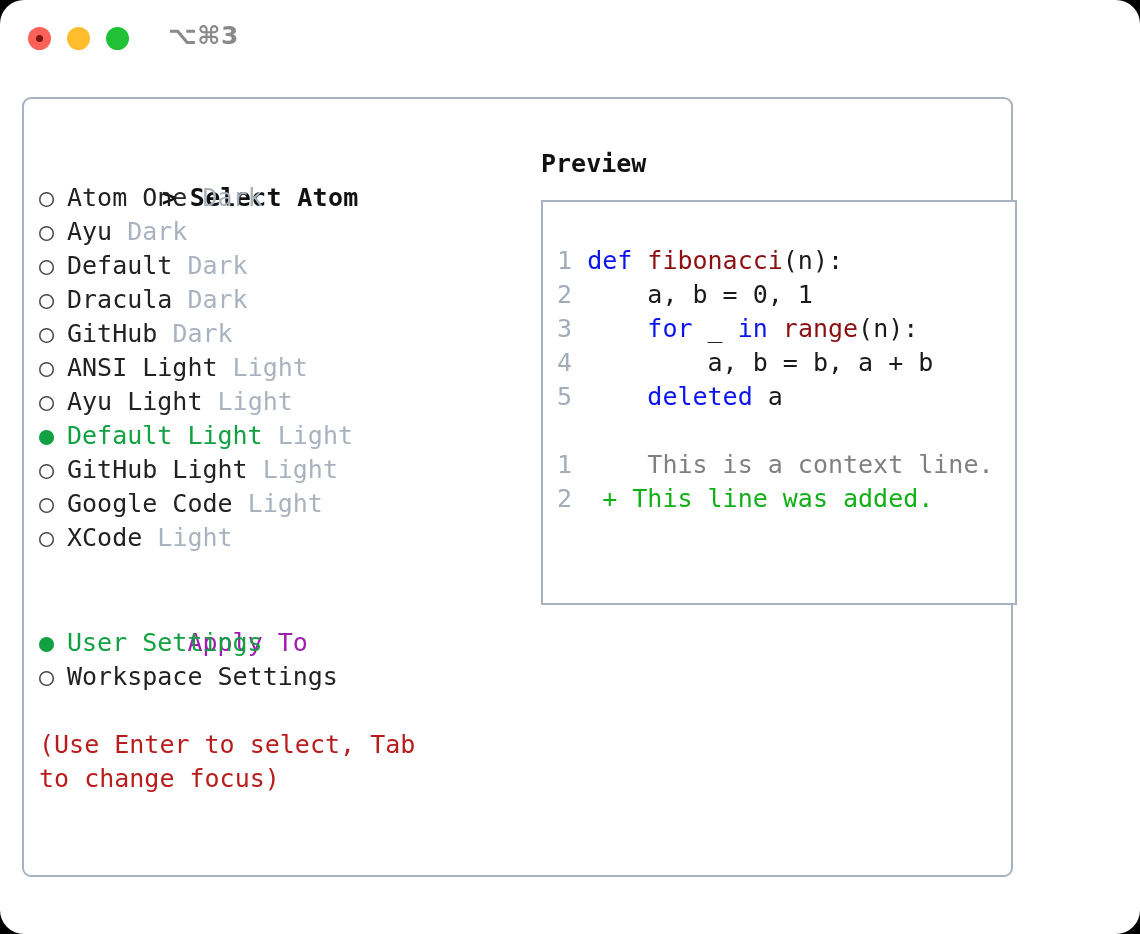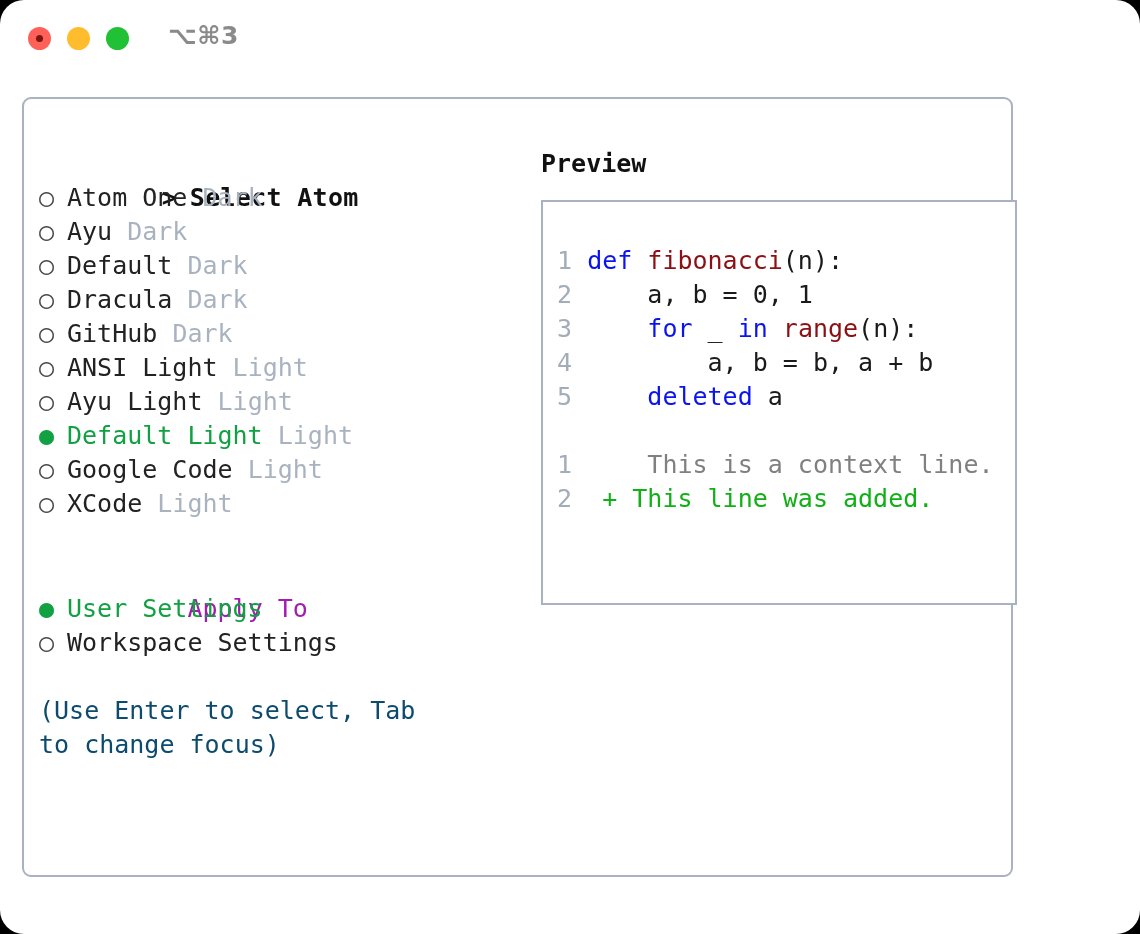--- a/index.html
+++ b/index.html
@@ -106,21 +106,21 @@
     height: 34px;
     line-height: 34px;
     font-size: 25px;
     color: #a21caf;
     white-space: pre;
   }
   .hint {
     margin-top: 34px;
     font-size: 25px;
     line-height: 34px;
-    color: #0c4a6e;
+    color: #b91c1c;
     width: 400px;
     white-space: pre-wrap;
   }
   
   .right-col {
     position: absolute;
     left: 479px;
     top: 48px;
     width: 500px;
     margin-left: 38px;
@@ -186,20 +186,21 @@
 
       <div id="theme-list">
           <div class="row"><span class="marker marker-un">○</span><span class="label-dark">Atom One</span><span> </span><span class="tag">Dark</span></div>
           <div class="row"><span class="marker marker-un">○</span><span class="label-dark">Ayu</span><span> </span><span class="tag">Dark</span></div>
           <div class="row"><span class="marker marker-un">○</span><span class="label-dark">Default</span><span> </span><span class="tag">Dark</span></div>
           <div class="row"><span class="marker marker-un">○</span><span class="label-dark">Dracula</span><span> </span><span class="tag">Dark</span></div>
           <div class="row"><span class="marker marker-un">○</span><span class="label-dark">GitHub</span><span> </span><span class="tag">Dark</span></div>
           <div class="row"><span class="marker marker-un">○</span><span class="label-dark">ANSI Light</span><span> </span><span class="tag">Light</span></div>
           <div class="row"><span class="marker marker-un">○</span><span class="label-dark">Ayu Light</span><span> </span><span class="tag">Light</span></div>
           <div class="row"><span class="marker marker-sel">●</span><span class="label-sel">Default Light</span><span> </span><span class="tag">Light</span></div>
+          <div class="row"><span class="marker marker-un">○</span><span class="label-dark">GitHub Light</span><span> </span><span class="tag">Light</span></div>
           <div class="row"><span class="marker marker-un">○</span><span class="label-dark">Google Code</span><span> </span><span class="tag">Light</span></div>
           <div class="row"><span class="marker marker-un">○</span><span class="label-dark">XCode</span><span> </span><span class="tag">Light</span></div>
         </div>
 
       <div class="section-gap"></div>
 
       <div class="section-head">
         <span class="marker"> </span><span>Apply To</span>
       </div>
 

